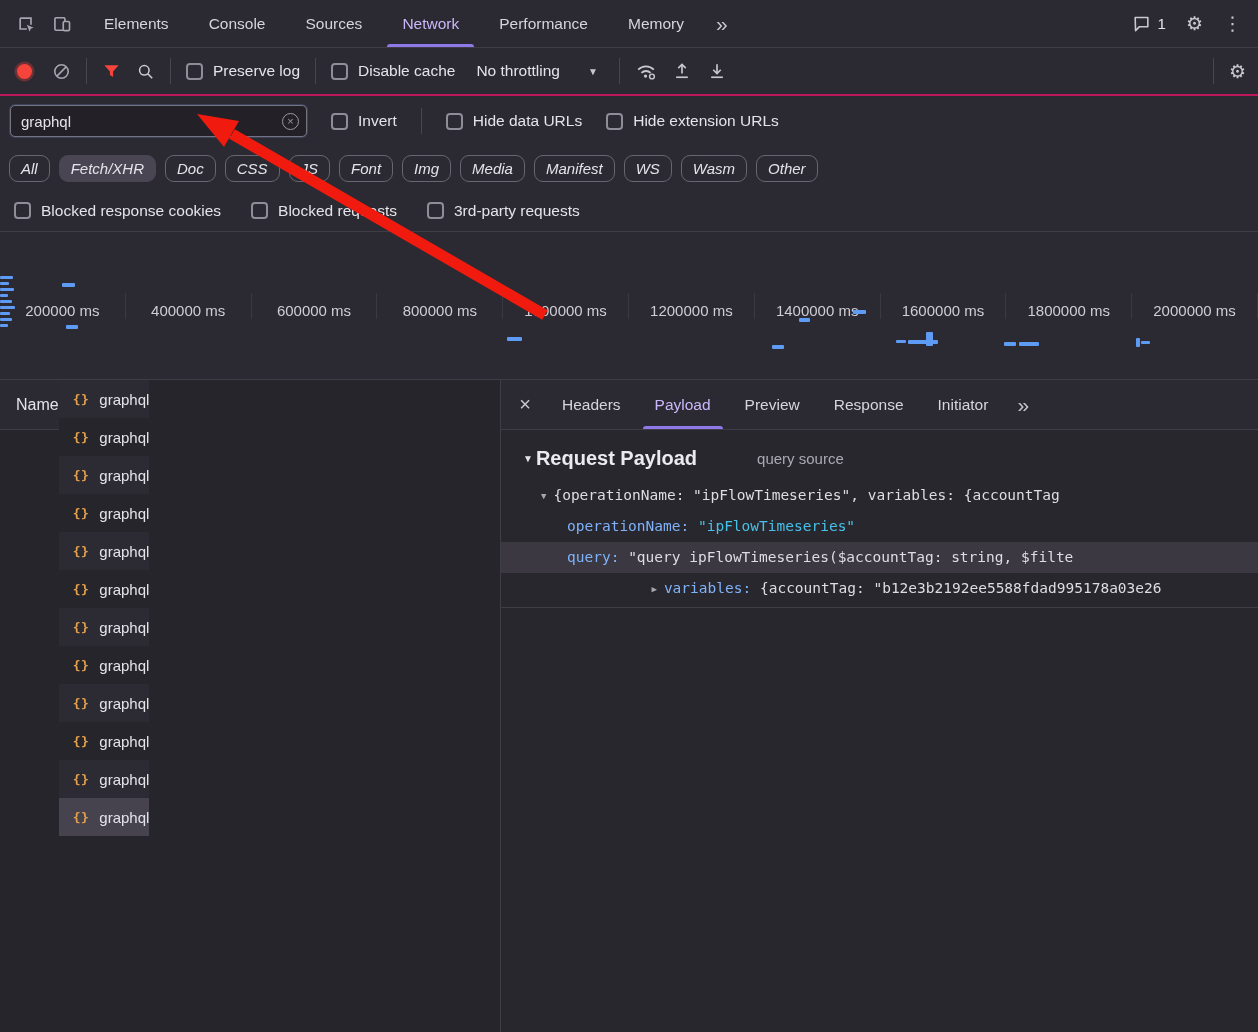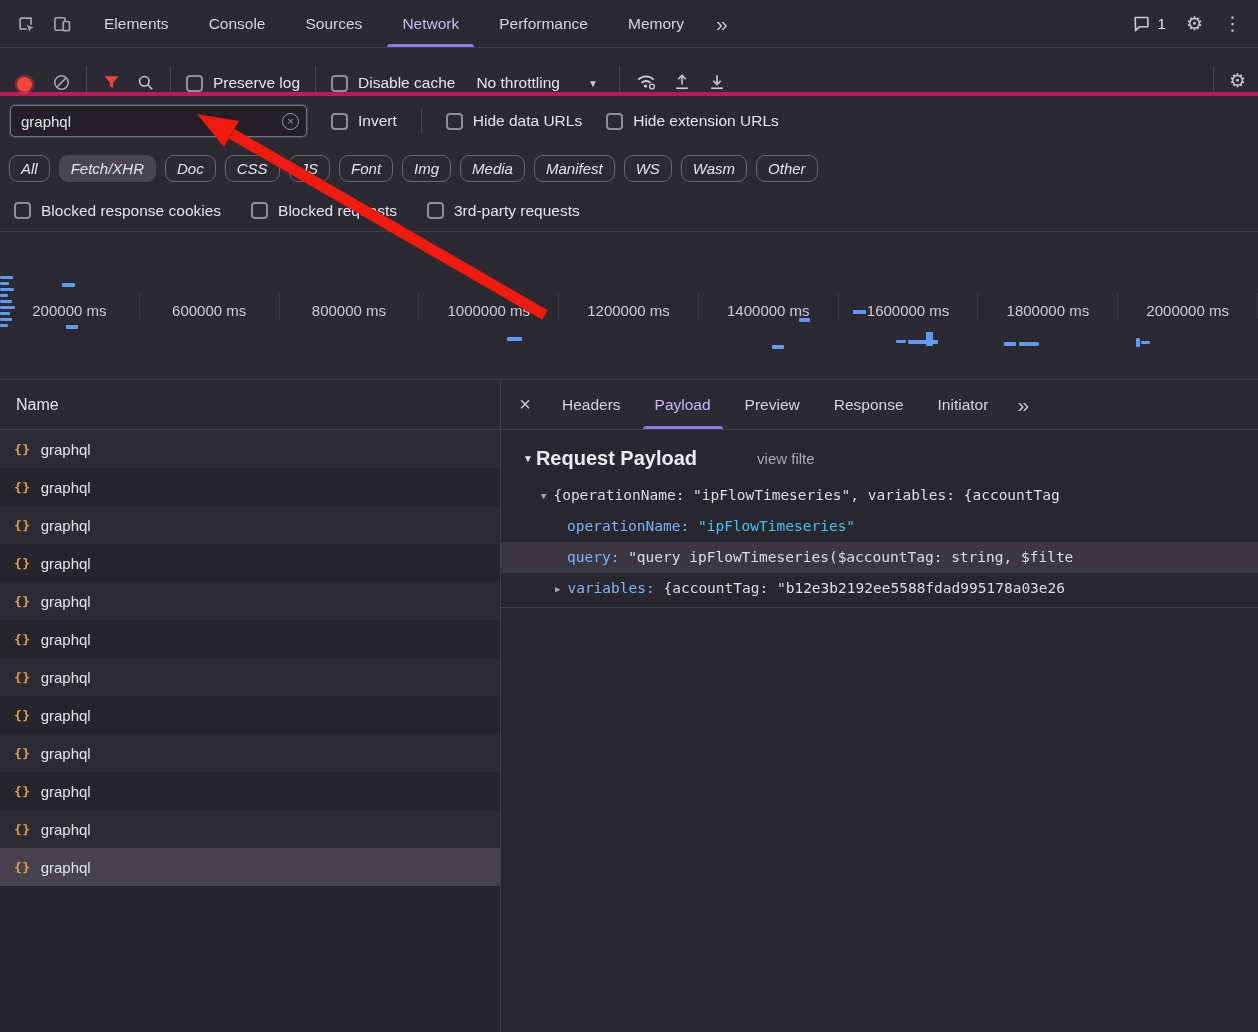--- a/index.html
+++ b/index.html
@@ -23,21 +23,21 @@
   .tab.active { color:#C9B8F9; }
   .tab.active::after { content:""; position:absolute; left:5px; right:5px; bottom:0; height:3px; border-radius:3px 3px 0 0; background:var(--underline-purple,#8F79E8); }
   .chevron { display:flex; align-items:center; font-size:21px; color:#C9C7CF; padding:0 12px; cursor:pointer; }
   .tb-right { margin-left:auto; display:flex; align-items:center; gap:20px; padding-right:16px; }
   .msg-group { display:flex; align-items:center; gap:7px; cursor:pointer; }
   .msg-count { font-size:15px; color:#E5E3EA; }
   .glyph-gear { font-size:19px; color:#C9C7CF; }
   .glyph-kebab { font-size:19px; color:#C9C7CF; }
 
   
-  .nettoolbar { display:flex; align-items:flex-end; height:48px; border-bottom:4px solid #be185d; padding:0 12px; gap:15px; }
+  .nettoolbar { display:flex; align-items:center; height:48px; border-bottom:2px solid #be185d; padding:0 12px; gap:15px; }
   .rec { width:15px; height:15px; border-radius:50%; background:var(--record-red,#F4443C); box-shadow:0 0 0 2.5px rgba(244,68,60,.33); margin:0 5px; cursor:pointer; }
   .vdiv { width:1px; height:26px; background:#47454E; flex:none; }
   .cb { display:flex; align-items:center; gap:10px; cursor:pointer; white-space:nowrap; }
   .cbbox { width:17px; height:17px; border:2px solid #8F8D97; border-radius:4px; flex:none; }
   .cb-label { font-size:15.5px; color:#E5E3EA; }
   .throttle { display:flex; align-items:center; gap:28px; padding:0 6px; cursor:pointer; }
   .throttle-label { font-size:15.5px; color:#E5E3EA; }
   .caret { font-size:10px; color:#C9C7CF; }
   .spacer { flex:1; }
 
@@ -58,21 +58,21 @@
   
   .timeline { position:relative; height:148px; border-bottom:1px solid #3F3D46; overflow:hidden; cursor:pointer; }
   .tl-cols { display:flex; height:100%;align-items:center; }
   .tl-col { flex:1 1 0; border-right:1px solid #3A3841; display:flex; justify-content:center; padding-top:9px; overflow:hidden; }
   .tl-col span { font-size:15px; color:#CFCDD5; white-space:nowrap; }
   .tl-barlayer { position:absolute; inset:0; }
   .tl-bar { position:absolute; background:var(--bar-blue,#5E9BF5); border-radius:1px; }
 
   
   .split { display:flex; height:652px; background:#29272E; }
-  .left { width:501px; flex:none; border-right:1px solid #3F3D46; display:flex; flex-direction:column; background:#27252C; }
+  .left { width:501px; flex:none; border-right:1px solid #3F3D46; display:flex; flex-direction:row; background:#27252C; }
   .left-header { height:50px; flex:none; display:flex; align-items:center; padding-left:16px; font-size:16px; color:#E5E3EA; border-bottom:1px solid #3F3D46; background:#2B2931; }
   .rows { display:flex; flex-direction:column; }
   .req-row { height:38px; flex:none; display:flex; align-items:center; gap:10px; padding-left:14px; font-size:15px; color:#E5E3EA; cursor:pointer; overflow:hidden; }
   .rows .req-row:nth-child(odd) { background:#2C2A32; }
   .rows .req-row:nth-child(even) { background:#27252C; }
   .rows .req-row.selected { background:#46424E; }
   .braces { font-family:"DejaVu Sans Mono", monospace; font-size:13px; font-weight:bold; color:var(--icon-orange,#E5A04C); letter-spacing:0.5px; flex:none; }
 
   .right { flex:1; min-width:0; display:flex; flex-direction:column; background:#29272E; }
   .dtabs { height:50px; flex:none; display:flex; align-items:stretch; border-bottom:1px solid #3F3D46; padding:0 4px; background:#2B2931; }
@@ -85,21 +85,21 @@
   .payload { overflow:hidden; }
   .payload-title-row { display:flex; align-items:center; padding:17px 0 10px 22px; }
   .tri-title { font-size:10px; color:#E5E3EA; margin-right:3px; cursor:pointer; }
   .ptitle { font-weight:bold; font-size:20px; color:#ECEAF1; }
   .viewsrc { margin-left:60px; font-size:15px; color:#ABA9B3; cursor:pointer; }
   .tree-line { height:31px; line-height:31px; font-family:"DejaVu Sans Mono", monospace; font-size:14.5px; color:#DEDDE3; white-space:nowrap; overflow:hidden; cursor:default; }
   .tree-line .tri-sm { display:inline-block; font-size:9px; color:#A8A6B0; margin-right:7px; vertical-align:1px; cursor:pointer; }
   .l1 { padding-left:40px; }
   .l2 { padding-left:66px; }
   .l3 { padding-left:66px; background:#3B3842; }
-  .l4 { padding-left:54px; }
+  .l4 { padding-left:54px;text-align:center; }
   .key { color:#7FB2F9; }
   .cyan { color:#45C1E8; }
   .payload-divider { border-bottom:1px solid #3F3D46; margin-top:3px; }
 
   
   .arrow-overlay { position:absolute; inset:0; pointer-events:none; z-index:50; }
 </style>
 </head>
 <body style="--accent-purple: #AE9BF6; --underline-purple: #8F79E8; --bar-blue: #5E9BF5; --icon-orange: #E5A04C; --record-red: #F4443C; --arrow-red: #F01B0E;">
 
@@ -253,20 +253,23 @@
     <label class="cb">
       <span class="cbbox"></span>
       <span class="cb-label">3rd-party requests</span>
     </label>
   </div>
 
   <div class="timeline">
     <div class="tl-cols">
       <div class="tl-col">
           <span>200000 ms</span>
+        </div>
+      <div class="tl-col">
+          <span>400000 ms</span>
         </div>
       <div class="tl-col">
           <span>600000 ms</span>
         </div>
       <div class="tl-col">
           <span>800000 ms</span>
         </div>
       <div class="tl-col">
           <span>1000000 ms</span>
         </div>
@@ -376,21 +379,21 @@
         <div class="dtab">Preview</div>
         <div class="dtab">Response</div>
         <div class="dtab">Initiator</div>
         <span class="chevron">»</span>
       </div>
 
       <div class="payload">
         <div class="payload-title-row">
           <span class="tri-title">▼</span>
           <span class="ptitle">Request Payload</span>
-          <span class="viewsrc">view filte</span>
+          <span class="viewsrc">query source</span>
         </div>
         <div class="tree-line l1">
           <span class="tri-sm">▼</span><span>{operationName: "ipFlowTimeseries", variables: {accountTag</span>
         </div>
         <div class="tree-line l2">
           <span class="key">operationName:</span> <span class="cyan">"ipFlowTimeseries"</span>
         </div>
         <div class="tree-line l3">
           <span class="key">query:</span> <span>"query ipFlowTimeseries($accountTag: string, $filte</span>
         </div>

